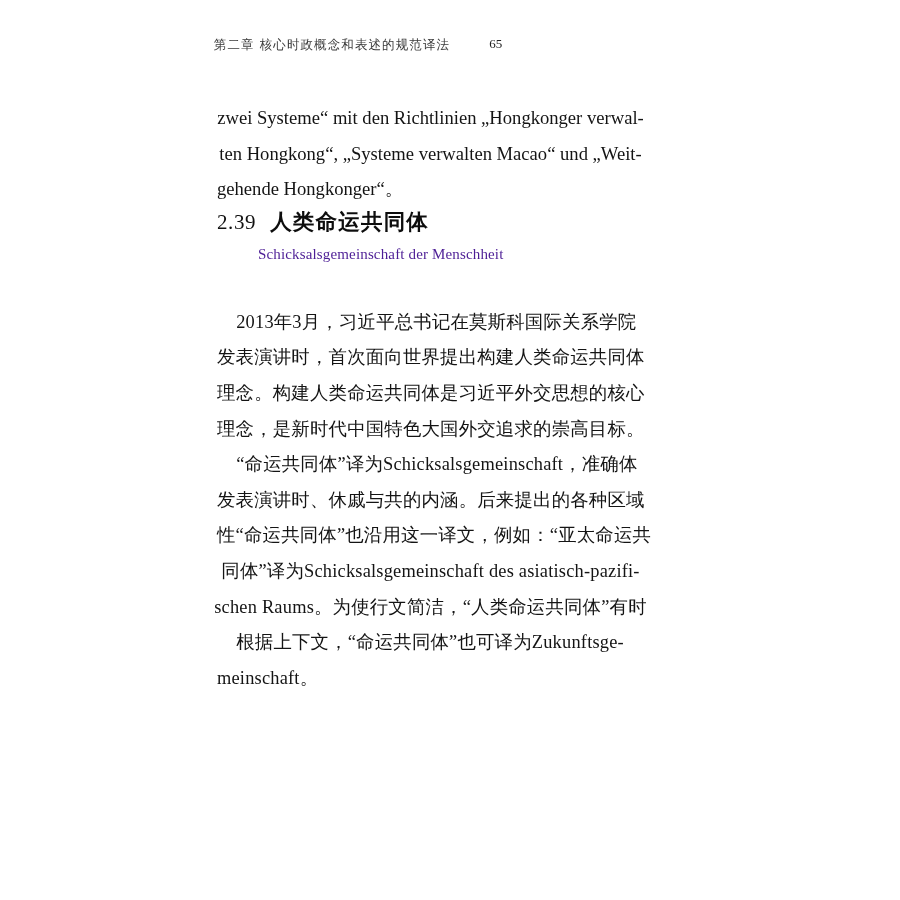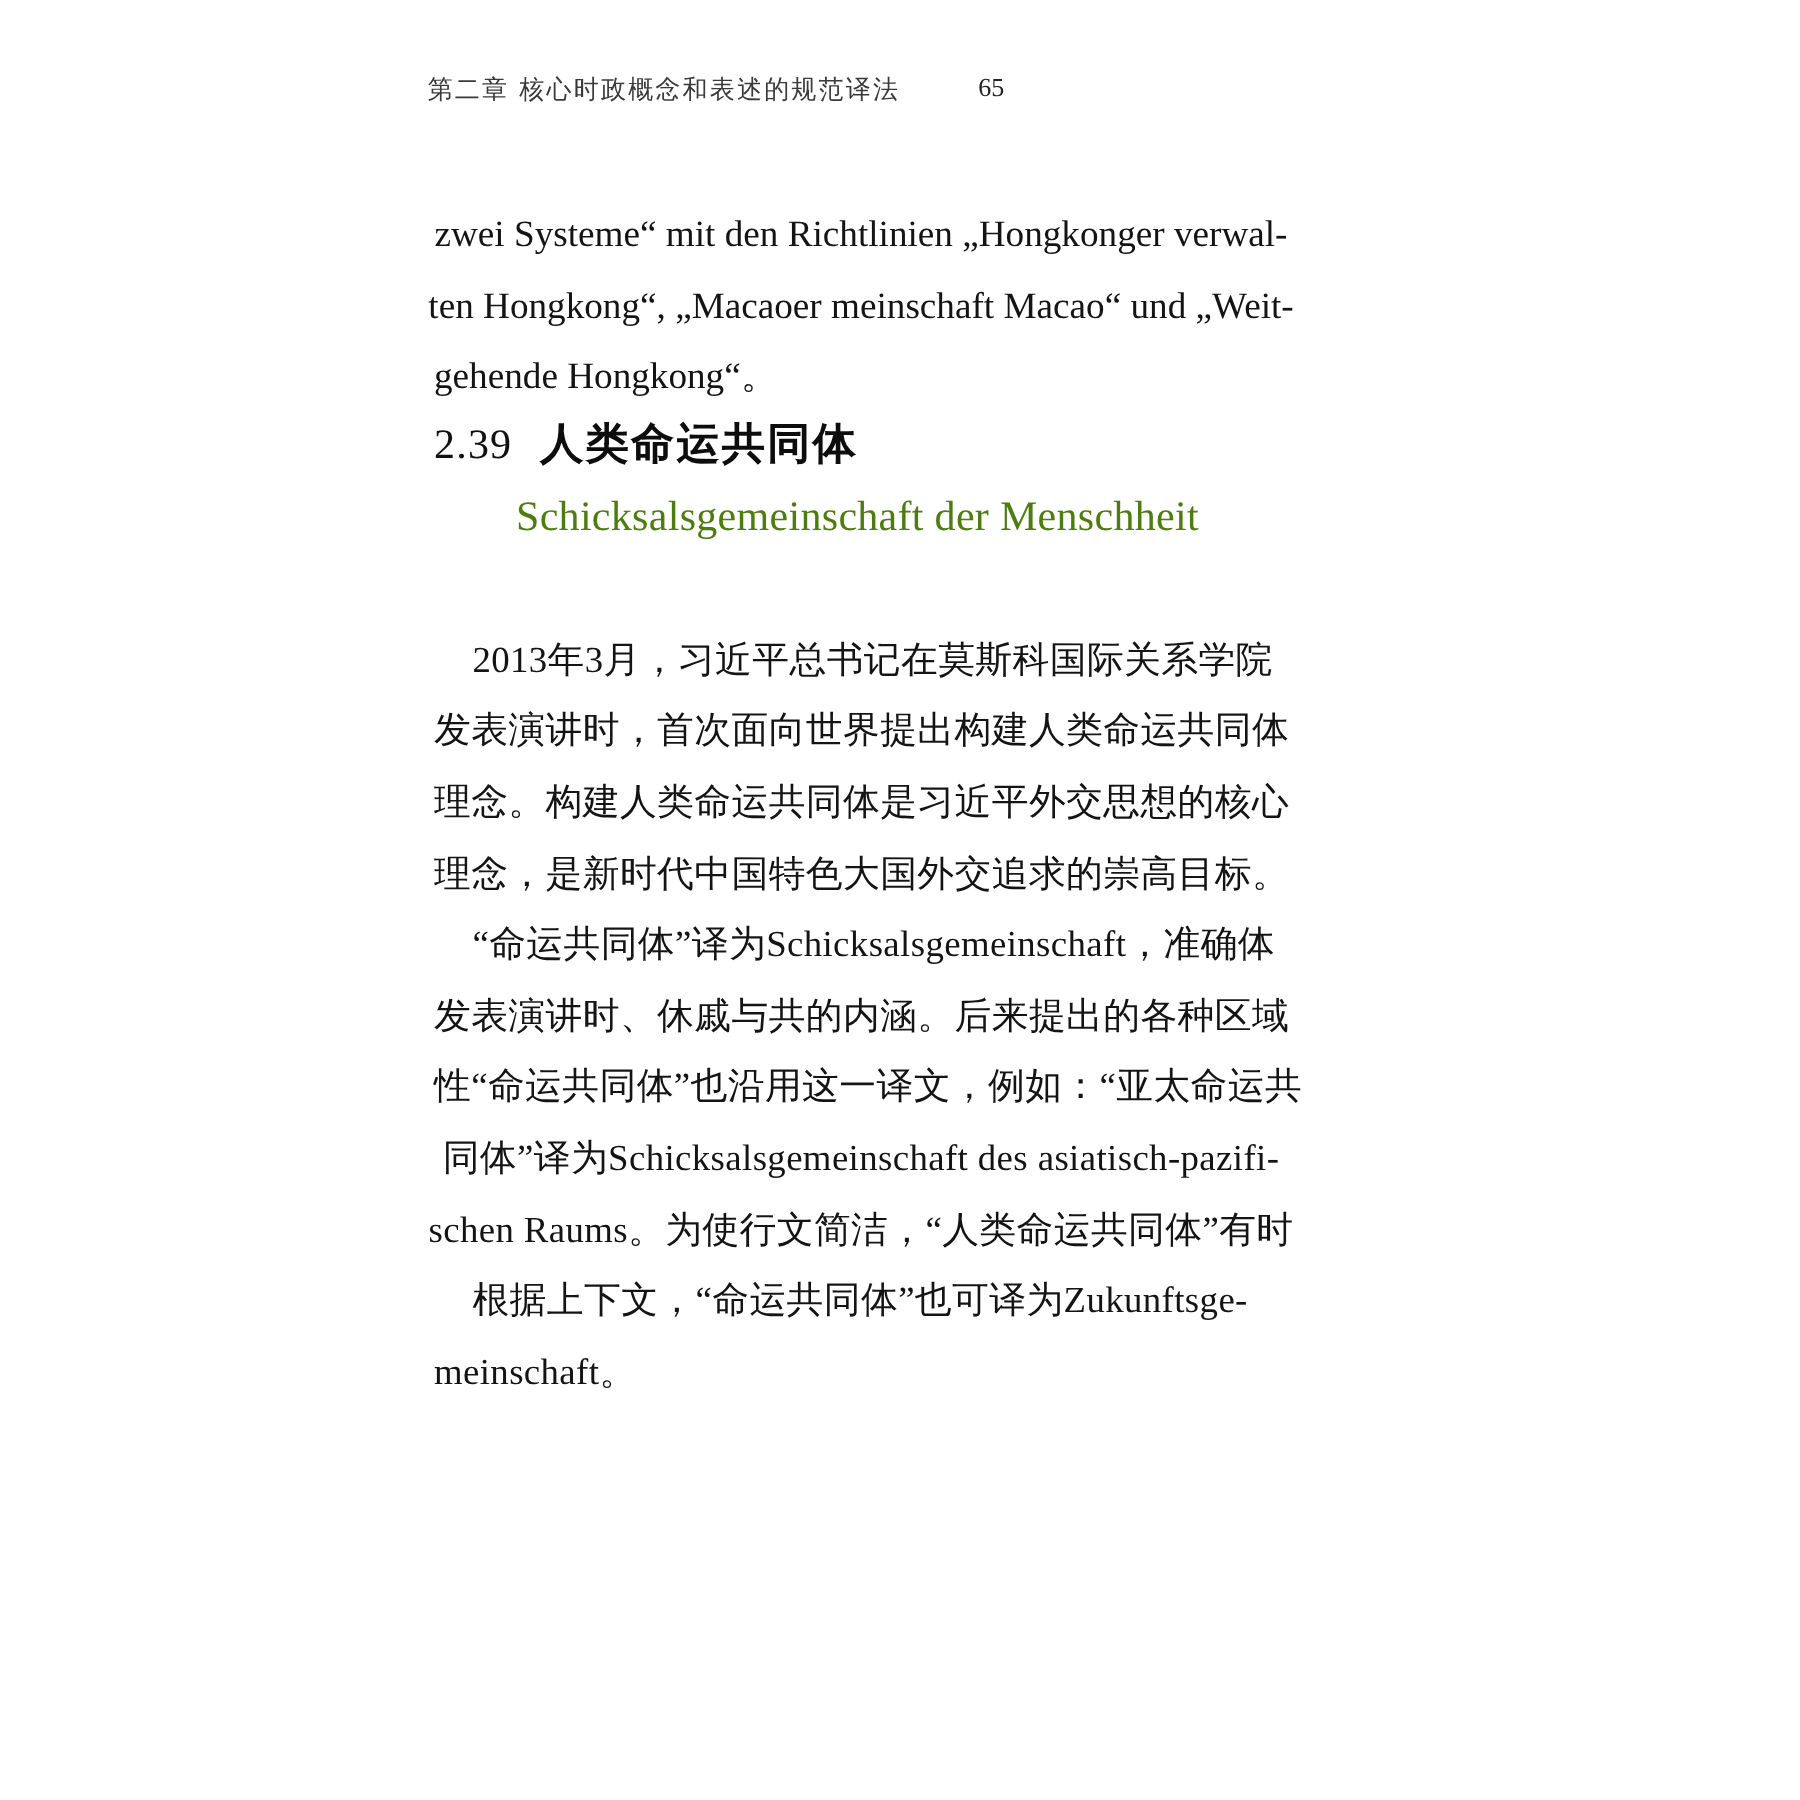--- a/index.html
+++ b/index.html
@@ -96,23 +96,23 @@
     font-size: 21.5px;
     font-weight: 700;
     letter-spacing: 1.2px;
     margin-left: 14px;
     color: #0d0d0d;
   }
   .section-sub {
     margin-top: 10px;
     margin-left: 41px;
     font-family: "Liberation Serif", "DejaVu Serif", serif;
-    font-size: 21px;
+    font-size: 15px;
     letter-spacing: 0.15px;
-    color: #4d7c0f;
+    color: #4c1d95;
   }
 
   .gap-after-head { height: 42px; }
 </style>
 </head>
 <body>
 
 <div class="page">
 
   <div class="running-head">
@@ -122,23 +122,23 @@
     </span>
   </div>
 
   <div class="textblock">
 
     <div class="lines">
       <span class="ln latin just">
         <span>zwei Systeme“ mit den Richtlinien „Hongkonger verwal-</span>
       </span>
       <span class="ln latin just">
-        <span>ten Hongkong“, „Macaoer meinschaft Macao“ und „Weit-</span>
+        <span>ten Hongkong“, „Systeme verwalten Macao“ und „Weit-</span>
       </span>
-      <span class="ln latin">gehende Hongkong“。</span>
+      <span class="ln latin">gehende Hongkonger“。</span>
     </div>
 
     <div class="section-head">
       <span class="sec-no">2.39</span><span class="sec-title">人类命运共同体</span>
     </div>
     <div class="section-sub">Schicksalsgemeinschaft der Menschheit</div>
 
     <div class="gap-after-head"></div>
 
     <div class="lines">

